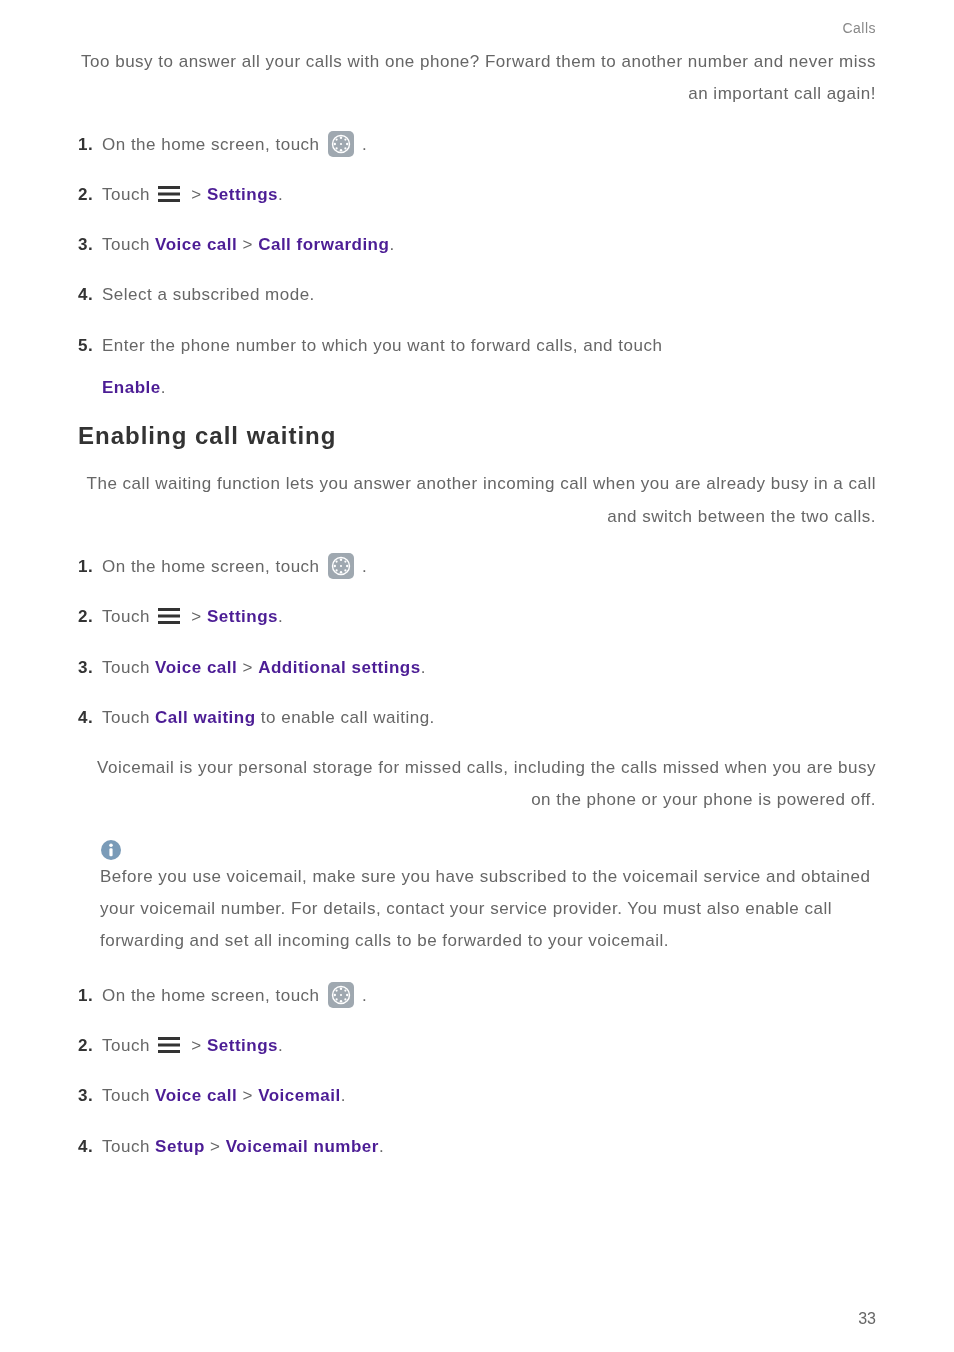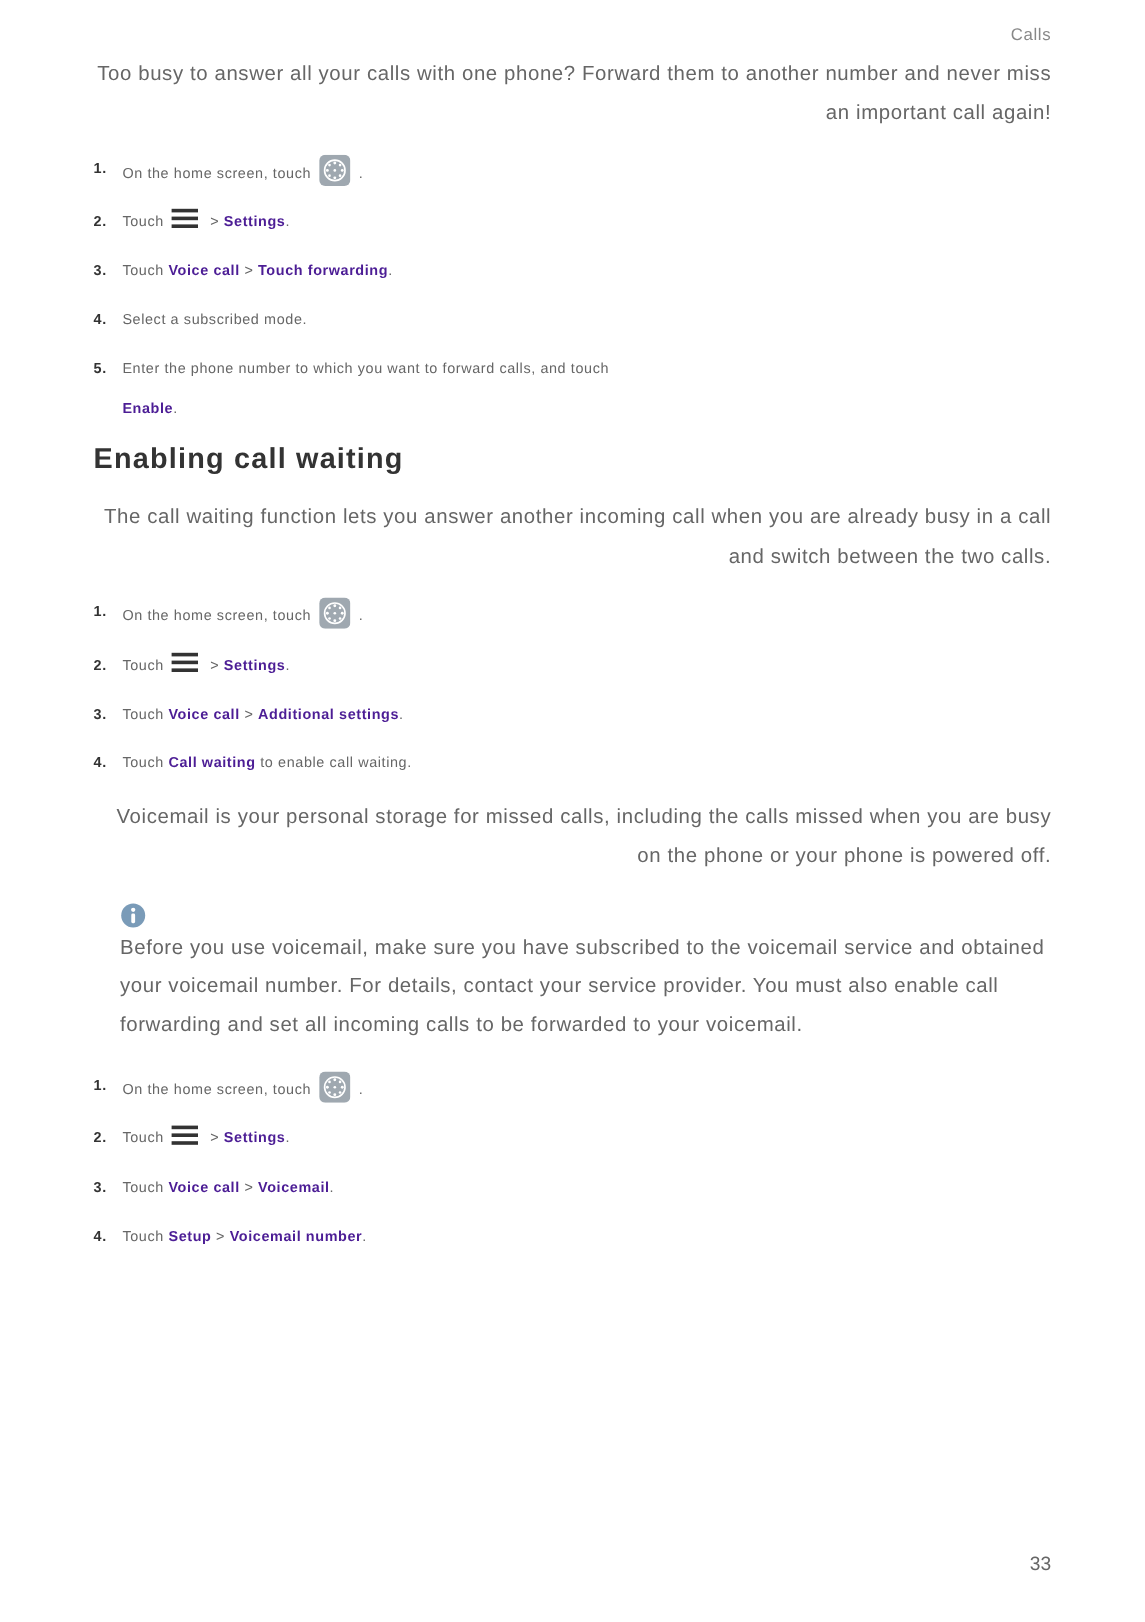--- a/index.html
+++ b/index.html
@@ -40,21 +40,21 @@
     text-align: right;
   }
   ol.steps {
     list-style: none;
     padding: 0;
     margin: 0 0 18px 0;
     counter-reset: step;
   }
   ol.steps > li {
     counter-increment: step;
-    font-size: 12px;
+    font-size: 17px;
     line-height: 1.9;
     color: #666666;
     letter-spacing: 0.5px;
     margin: 4px 0 18px 0;
     padding-left: 24px;
     position: relative;
   }
   ol.steps > li::before {
     content: counter(step) ".";
     position: absolute;
@@ -109,21 +109,21 @@
   }
   .note-icon svg { display: block; }
   .note-text {
     font-size: 17px;
     line-height: 1.9;
     color: #666666;
     letter-spacing: 0.5px;
   }
   .page-number {
     position: absolute;
-    bottom: 39px;
+    bottom: 24px;
     right: 78px;
     font-size: 16px;
     color: #666666;
   }
 </style>
 </head>
 <body>
 
 <div class="page">
 
@@ -162,21 +162,21 @@
               <rect x="1" y="7.5" width="22" height="3" fill="#333"></rect>
               <rect x="1" y="14" width="22" height="3" fill="#333"></rect>
             </svg>
         </span>
         <span class="inline-block"> &gt; </span>
         <span class="inline-block bold">Settings</span><span class="inline-block">.</span>
       </span>
     </li>
     <li>
       <span class="inline-block">Touch </span>
-      <span class="inline-block bold">Voice call</span><span class="inline-block"> &gt; </span><span class="inline-block bold">Touch forwarding</span><span class="inline-block">.</span>
+      <span class="inline-block bold">Voice call</span><span class="inline-block"> &gt; </span><span class="inline-block bold">Call forwarding</span><span class="inline-block">.</span>
     </li>
     <li>
       <span>Select a subscribed mode.</span>
     </li>
     <li>
       <span>Enter the phone number to which you want to forward calls, and touch</span>
       <span class="sub-indent">
         <span class="bold">Enable</span><span>.</span>
       </span>
     </li>

